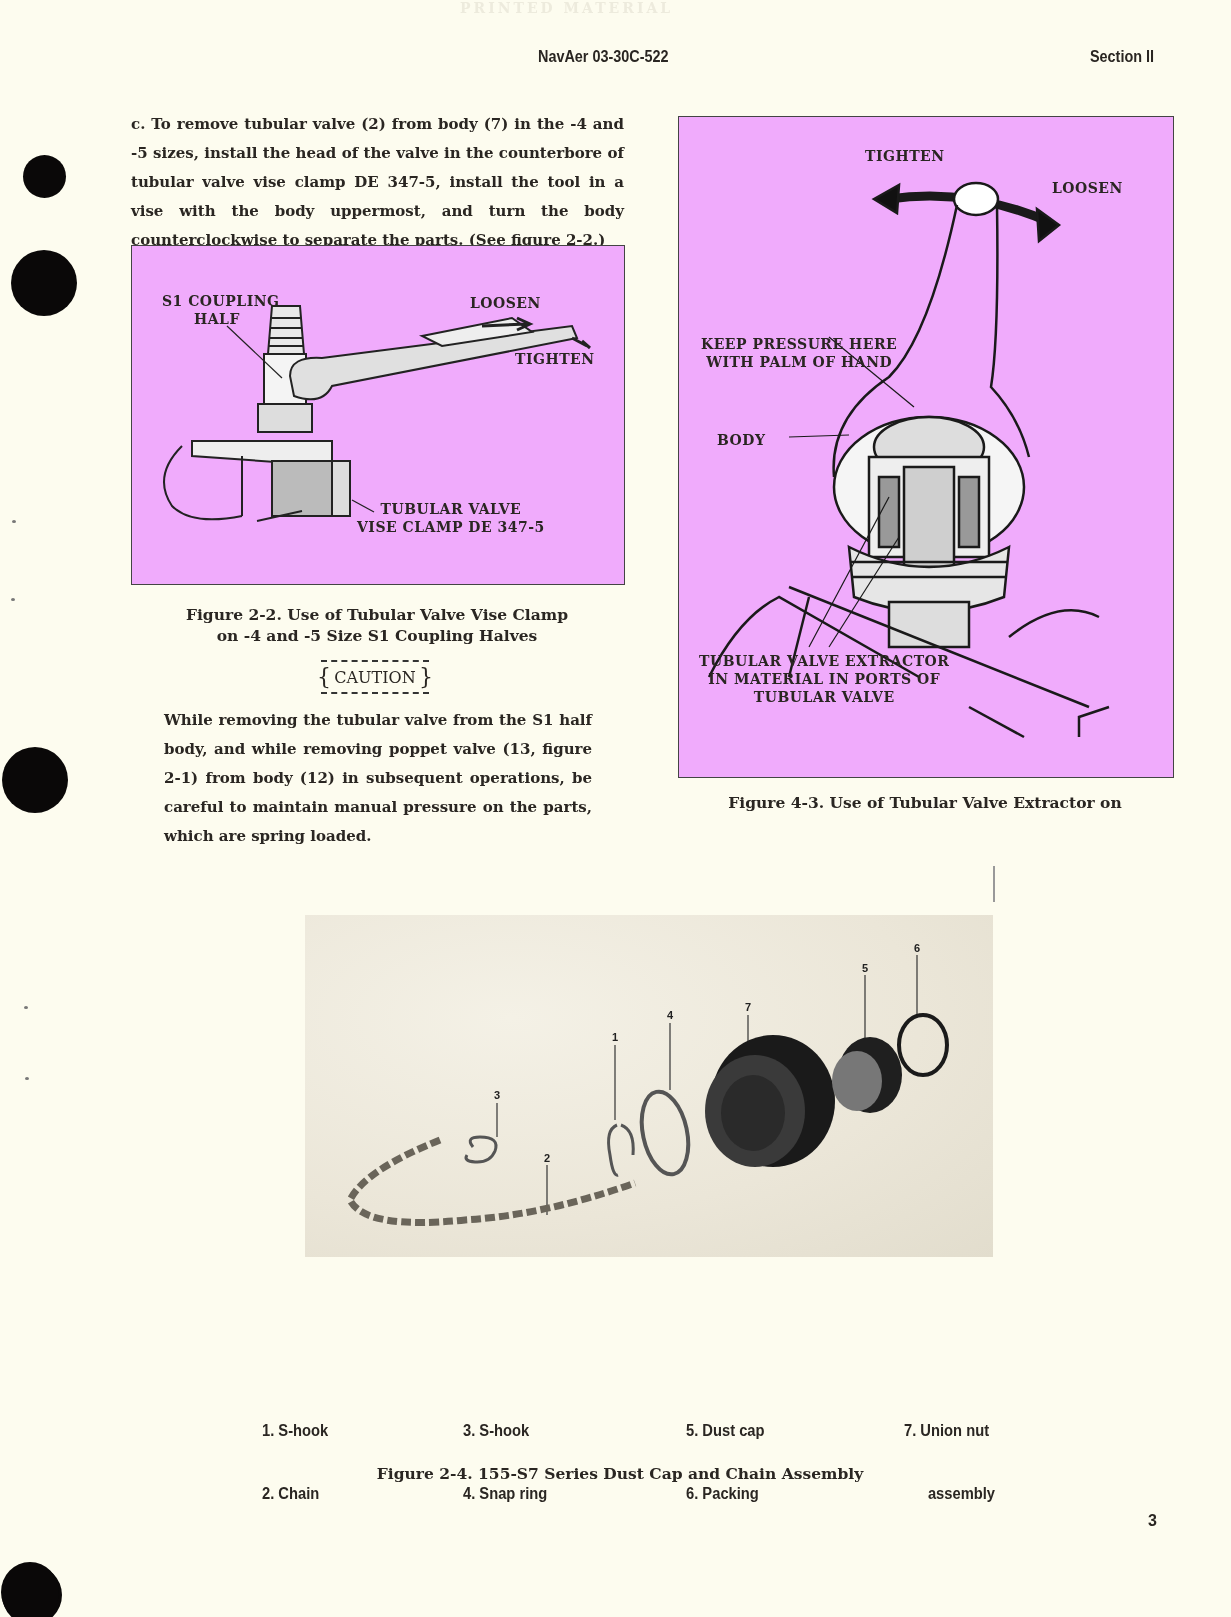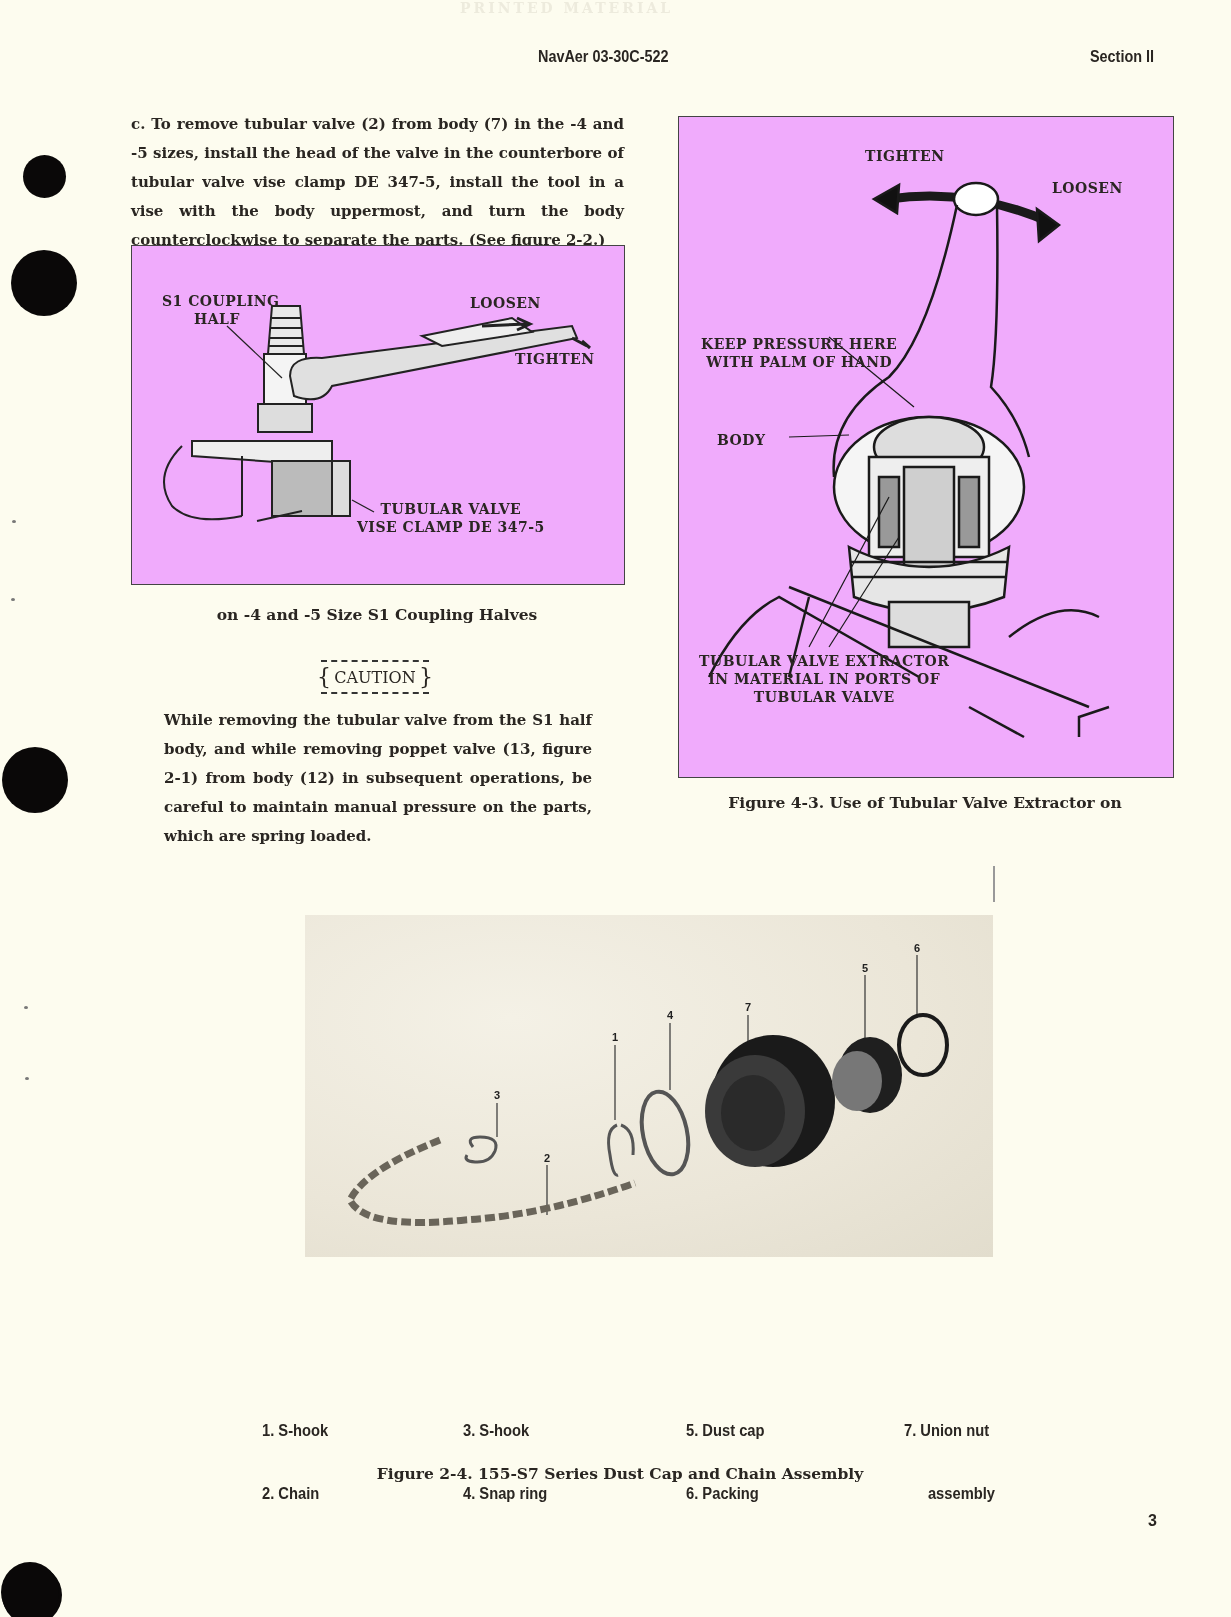--- a/index.html
+++ b/index.html
@@ -111,20 +111,21 @@
     <div style="padding-left:32px;text-align:left;">HALF</div>
   </div>
   <div class="abs label" style="left:338px;top:48px;">LOOSEN</div>
   <div class="abs label" style="left:383px;top:104px;">TIGHTEN</div>
   <div class="abs label" style="left:225px;top:254px;text-align:center;">
     <div>TUBULAR VALVE</div>
     <div>VISE CLAMP DE 347-5</div>
   </div>
 </div>
 <div class="abs caption" style="left:131px;top:604px;width:492px;">
+  <div>Figure 2-2.  Use of Tubular Valve Vise Clamp</div>
   <div>on -4 and -5 Size S1 Coupling Halves</div>
 </div>
 
 <div class="abs caution-box">CAUTION</div>
 <div class="abs para para-caution">While removing the tubular valve from the S1 half body, and while removing poppet valve (13, figure 2-1) from body (12) in subsequent operations, be careful to maintain manual pressure on the parts, which are spring loaded.</div>
 
 <div class="abs fig-frame fig23">
   <svg width="494" height="660" viewBox="0 0 494 660" style="position:absolute;left:0;top:0;">
     <g fill="none" stroke="#1a1a1a" stroke-width="2.5">
 

